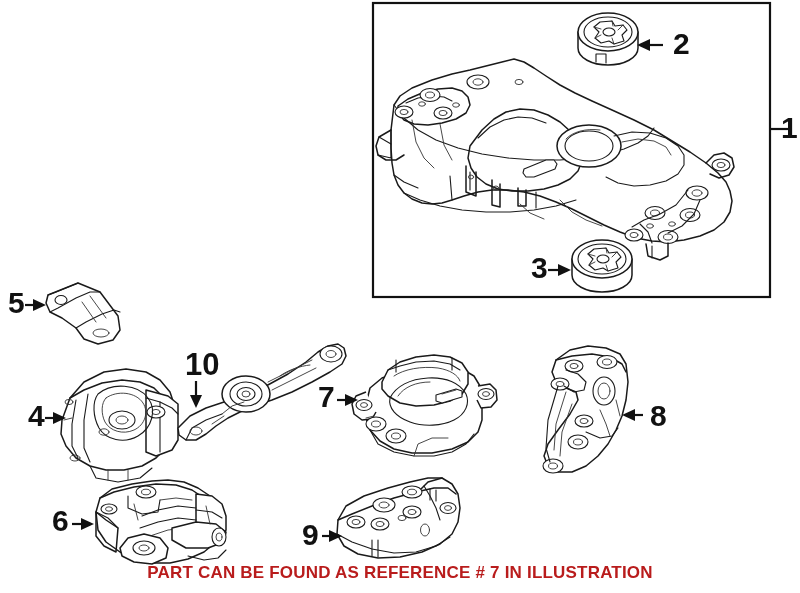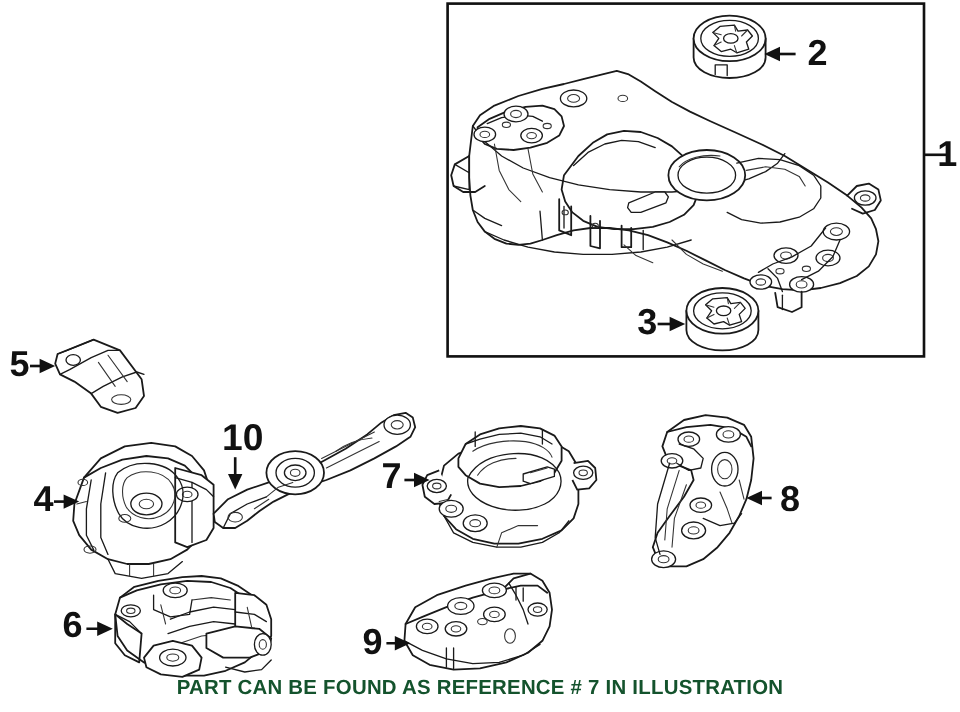--- a/index.html
+++ b/index.html
@@ -27,21 +27,21 @@
     font-family: "Liberation Sans", sans-serif;
     font-weight: 700;
     fill: #111111;
   }
   .note-text {
     position: absolute;
     left: 0;
     top: 563px;
     width: 800px;
     text-align: center;
-    color: #14532d;
+    color: #b91c1c;
     font-family: "Liberation Sans", sans-serif;
     font-weight: 700;
     font-size: 17px;
     letter-spacing: 0.2px;
     white-space: nowrap;
   }
   svg .ln {
     fill: none;
     stroke: #1a1a1a;
     stroke-width: 1.5;

